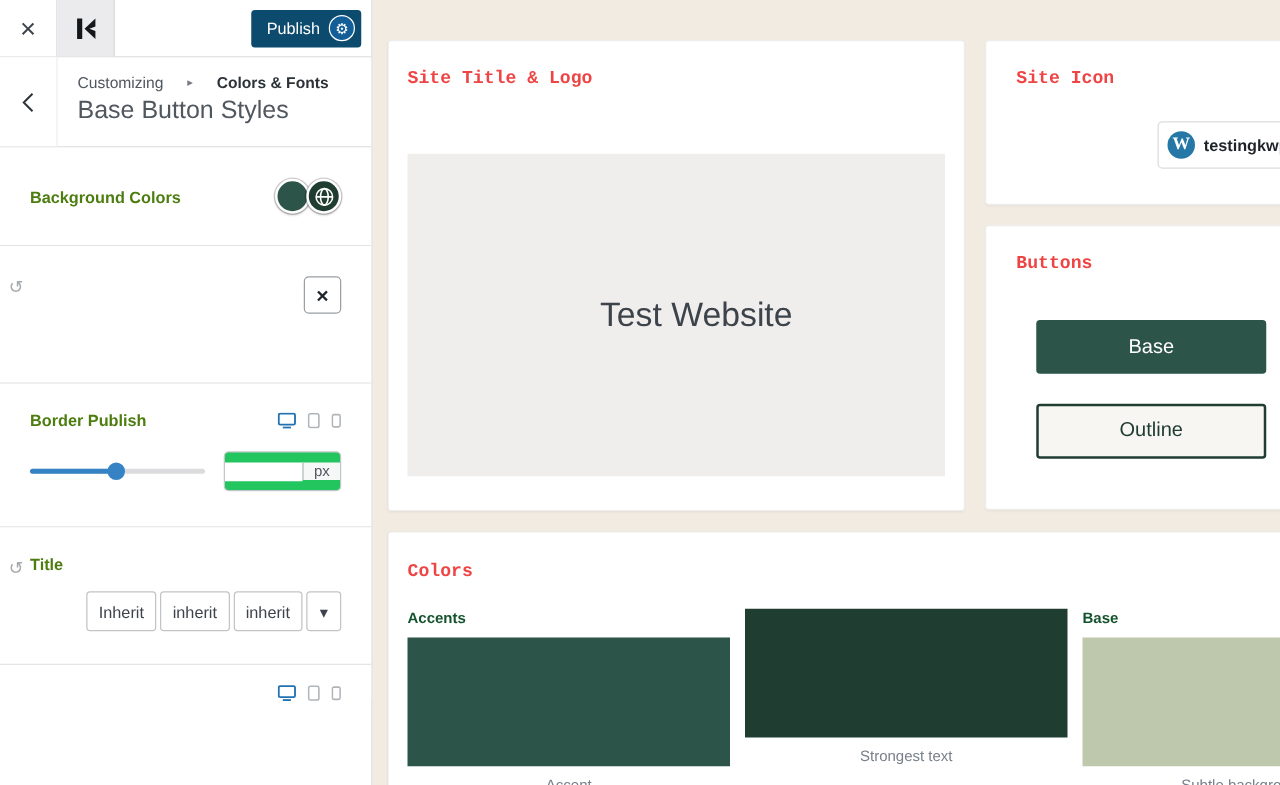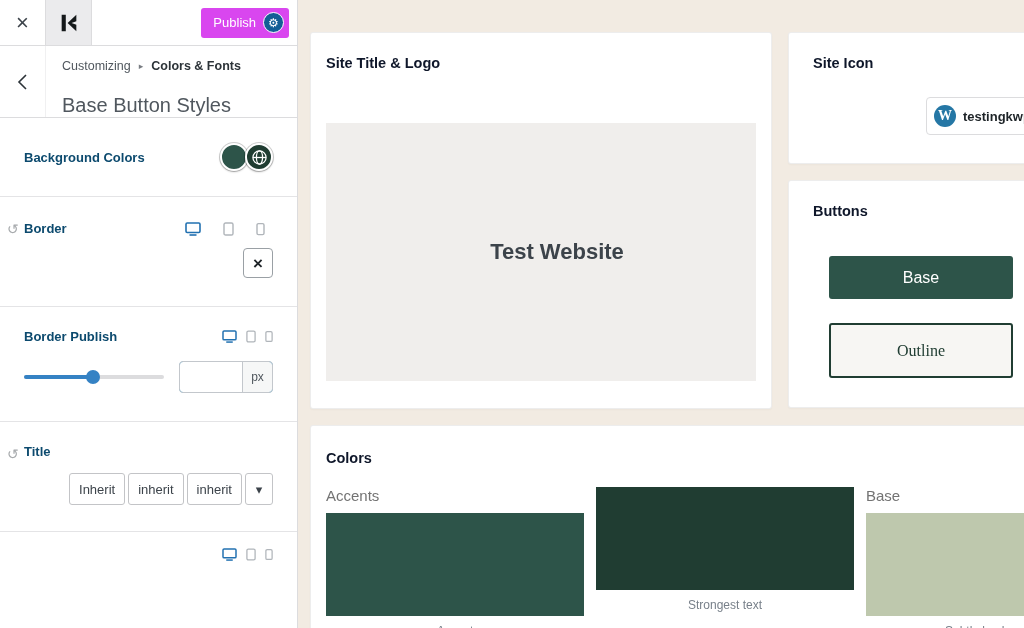--- a/index.html
+++ b/index.html
@@ -9,37 +9,37 @@
 
   
   .sidebar { position:absolute; left:0; top:0; bottom:0; width:298px; background:#fff; border-right:1px solid #dcdcde; z-index:2; }
 
   .topbar { height:46px; border-bottom:1px solid #dcdcde; display:flex; align-items:stretch; }
   .tb-btn { width:46px; border:none; background:#fff; border-right:1px solid #dcdcde; cursor:pointer; display:flex; align-items:center; justify-content:center; }
   .x-glyph { font-size:22px; line-height:1; color:#3c434a; }
   .logo-btn { background:#ebebed; }
   .logo-svg { width:22px; height:22px; fill:#14181a; }
   .publish-wrap { margin-left:auto; display:flex; align-items:center; padding-right:8px; }
-  .publish-btn { display:flex; align-items:center; gap:7px; background:#d946ef; color:#fff; border:none; border-radius:3px; height:30px; padding:0 5px 0 12px; font-size:13px; font-family:inherit; cursor:pointer; }
+  .publish-btn { display:flex; align-items:center; gap:7px; background:#0c4a6e; color:#fff; border:none; border-radius:3px; height:30px; padding:0 5px 0 12px; font-size:13px; font-family:inherit; cursor:pointer; }
   .gear-badge { width:21px; height:21px; border-radius:50%; background:#135e96; border:1.5px solid #fff; color:#fff; font-size:12px; line-height:1; display:flex; align-items:center; justify-content:center; }
 
   .crumb { position:relative; height:72px; border-bottom:1px solid #dcdcde; padding:13px 10px 0 62px; background:#fff; }
   .back-btn { position:absolute; left:0; top:0; bottom:0; width:46px; background:#fff; border:none; border-right:1px solid #f0f0f1; cursor:pointer; display:flex; align-items:center; justify-content:center; }
   .back-btn svg { fill:none; stroke:#2c3338; stroke-width:1.6; }
-  .crumb-line { font-size:12.5px; color:#50575e; display:flex; align-items:center; gap:8px; }
+  .crumb-line { font-size:12.5px; color:#50575e; display:flex; align-items:center; gap:19px; }
   .crumb-b { font-weight:bold; color:#2c3338; }
   .crumb-sep { font-size:9px; color:#787c82; }
-  .panel-title { margin-top:21px; font-size:20px; color:#50575e; }
+  .panel-title { margin-top:4px; font-size:20px; color:#50575e; }
 
   .ctrl { position:relative; border-bottom:1px solid #e4e4e6; padding:0 24px; background:#fff; }
   .h79 { height:79px; }
   .h68 { height:68px; }
   .row-flex { display:flex; align-items:center; justify-content:space-between; }
   section.row-flex { display:flex; }
-  .ctrl-label { font-weight:bold; font-size:13px; color:#0c4a6e; }
+  .ctrl-label { font-weight:bold; font-size:13px; color:#4d7c0f; }
 
   .swatches { display:flex; }
   .swatch { width:28px; height:28px; border-radius:50%; border:2px solid #fff; box-shadow:0 0 0 1px rgba(0,0,0,.18), 0 1px 2px rgba(0,0,0,.25); cursor:pointer; display:flex; align-items:center; justify-content:center; padding:0; background:#fff; }
   .swatch-top { margin-left:-3px; }
   .globe { width:17px; height:17px; fill:none; stroke:#fff; stroke-width:1.2; }
   .swatch-none { background:linear-gradient(45deg, transparent 45%, #c3c4c7 45%, #c3c4c7 54%, transparent 54%), #fff; box-shadow:0 0 0 1px #c3c4c7; }
 
   .ctrl-border { height:110px; padding-top:24px; }
   .ctrl-border .row-flex { margin-bottom:12px; }
   .reset { position:absolute; left:7px; top:25px; font-size:14px; color:#a7aaad; cursor:pointer; line-height:1; }
@@ -49,52 +49,52 @@
   .devices svg { display:block; cursor:pointer; }
   .row-end { display:flex; justify-content:flex-end; }
   .clear-btn { width:30px; height:30px; border:1px solid #9aa0a5; border-radius:4px; background:#fff; font-size:17px; font-weight:bold; color:#1d2327; cursor:pointer; line-height:1; }
 
   .ctrl-radius { height:115px; padding-top:22px; }
   .radius-row { display:flex; align-items:center; margin-top:17px; }
   .slider { position:relative; width:140px; height:14px; cursor:pointer; }
   .slider::before { content:""; position:absolute; left:0; right:0; top:5px; height:4px; border-radius:2px; background:#dcdcde; }
   .slider-fill { position:absolute; left:0; top:5px; height:4px; border-radius:2px; background:#3582c4; }
   .slider-thumb { position:absolute; top:0; width:14px; height:14px; margin-left:-7px; border-radius:50%; background:#3582c4; }
-  .input-group { margin-left:auto; display:flex; height:32px; border:1px solid #c3c7cc; border-radius:4px; overflow:hidden; background:#0369a1; }
+  .input-group { margin-left:auto; display:flex; height:32px; border:1px solid #c3c7cc; border-radius:4px; overflow:hidden; background:#22c55e;align-items:center; }
   .radius-input { width:62px; border:none; outline:none; padding:0 8px; font-size:13px; font-family:inherit; }
   .unit { width:30px; display:flex; align-items:center; justify-content:center; background:#f6f7f7; border-left:1px solid #c3c7cc; font-size:12px; color:#50575e; }
 
   .ctrl-font { height:110px; padding-top:22px; }
   .font-row { display:flex; justify-content:flex-end; gap:3px; margin-top:14px; }
   .font-btn { height:32px; padding:0 9px; background:#fff; border:1px solid #c3c4c7; border-radius:3px; font-size:13px; color:#3c434a; font-family:inherit; cursor:pointer; }
   .font-btn.dd { width:28px; padding:0; }
   .ctrl-partial { height:28px; padding-top:16px; border-bottom:none; }
 
   
   .preview { position:absolute; left:298px; top:0; width:726px; height:628px; }
   .card { position:absolute; background:#fff; border:1px solid rgba(0,0,0,.07); border-radius:3px; box-shadow:0 1px 2px rgba(0,0,0,.03); }
-  .card-h { font-size:14.5px; font-weight:bold; color:#0f172a; }
+  .card-h { font-size:14.5px; font-weight:bold; color:#ef4444;font-family:Liberation Mono, monospace; }
 
   .card-site { left:12px; top:32px; width:462px; height:377px; padding:22px 15px 0; }
   .site-box { margin-top:52px; height:258px; background:#f0eeec; display:flex; align-items:center; justify-content:center; }
-  .site-title { font-size:22px; font-weight:bold; color:#3c434a;margin-left:32px; }
+  .site-title { font-size:27px; font-weight:normal; color:#3c434a;margin-left:32px; }
 
   .card-icon { left:490px; top:32px; width:310px; height:132px; padding:22px 0 0 24px; }
   .icon-box { position:absolute; left:137px; top:64px; right:-2px; height:38px; background:#fff; border:1px solid #dcdcde; border-radius:4px; display:flex; align-items:center; gap:7px; padding-left:7px; overflow:hidden; }
   .wp-logo { flex:none; width:22px; height:22px; border-radius:50%; background:#2577a5; color:#fff; font-family:"Liberation Serif", serif; font-weight:bold; font-size:14px; display:flex; align-items:center; justify-content:center; }
   .site-name { font-weight:bold; color:#1d2327; white-space:nowrap; }
 
   .card-buttons { left:490px; top:180px; width:310px; height:228px; padding:22px 0 0 24px; }
   .btn-base { position:absolute; left:40px; top:75px; width:184px; height:43px; border:none; border-radius:3px; color:#fff; font-size:16px; font-family:inherit; cursor:pointer; }
-  .btn-outline { position:absolute; left:40px; top:142px; width:184px; height:55px; background:#f7f6f3; border:2px solid #203d32; border-radius:3px; font-size:16px; font-family:Liberation Serif, serif; cursor:pointer; }
+  .btn-outline { position:absolute; left:40px; top:142px; width:184px; height:44px; background:#f7f6f3; border:2px solid #203d32; border-radius:3px; font-size:16px; font-family:Liberation Sans, sans-serif; cursor:pointer; }
 
   .card-colors { left:12px; top:425px; width:762px; height:215px; padding:24px 0 0 15px; overflow:hidden; }
   .color-groups { display:flex; gap:12px; margin-top:21px; }
   .color-group { width:258px; flex:none; }
-  .cg-label { font-size:15px; color:#737373; margin-bottom:9px; }
+  .cg-label { font-size:12px; color:#14532d; margin-bottom:9px;font-weight:bold; }
   .cg-swatch { height:103px; }
   .cg-caption { margin-top:8px; text-align:center; font-size:12px; color:#78808a; }
 </style>
 </head>
 <body>
 
 <div class="app">
 
   <aside class="sidebar">
 
@@ -144,35 +144,20 @@
               <ellipse cx="8" cy="8" rx="2.9" ry="6.2"></ellipse>
               <line x1="1.8" y1="8" x2="14.2" y2="8"></line>
             </svg>
           </button>
         </div>
       </section>
 
 
       <section class="ctrl ctrl-border">
         <span class="reset">↺</span>
-        <div class="row-flex">
-          <span class="ctrl-label">Border</span>
-          <div class="devices wide">
-            <svg width="16" height="14" viewBox="0 0 16 14">
-                <rect x="1" y="1" width="14" height="9.5" rx="1.2" fill="none" stroke="#2271b1" stroke-width="1.6"></rect>
-                <rect x="4.5" y="12.2" width="7" height="1.6" fill="#2271b1"></rect>
-              </svg>
-            <svg width="11" height="14" viewBox="0 0 11 14">
-                <rect x="1" y="1" width="9" height="12" rx="1.6" fill="none" stroke="#b0b5ba" stroke-width="1.4"></rect>
-              </svg>
-            <svg width="9" height="14" viewBox="0 0 9 14">
-                <rect x="1" y="1.6" width="7" height="11" rx="1.4" fill="none" stroke="#b0b5ba" stroke-width="1.4"></rect>
-              </svg>
-          </div>
-        </div>
         <div class="row-end">
           <button class="clear-btn">
             <span>×</span>
           </button>
         </div>
       </section>
 
       <section class="ctrl ctrl-radius">
         <div class="row-flex">
           <span class="ctrl-label">Border Publish</span>

